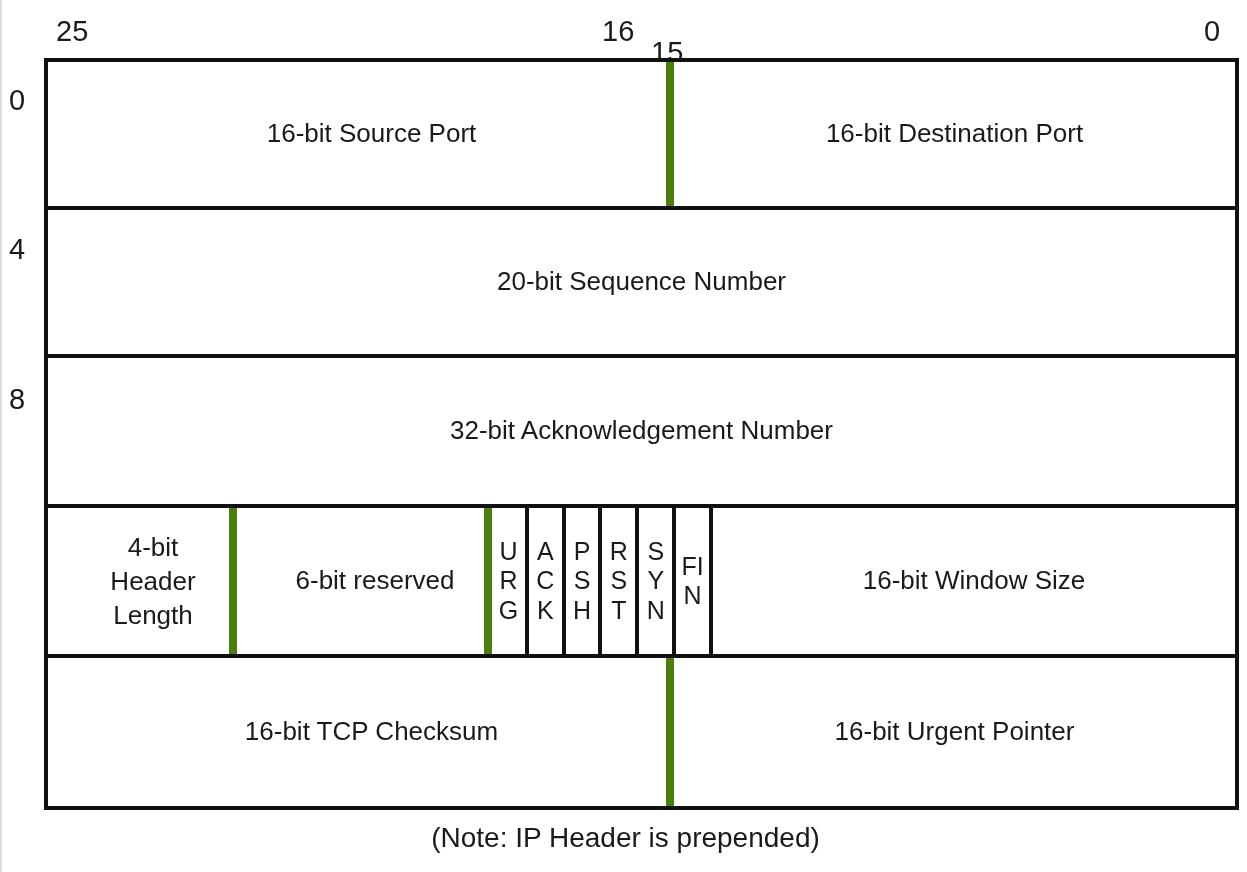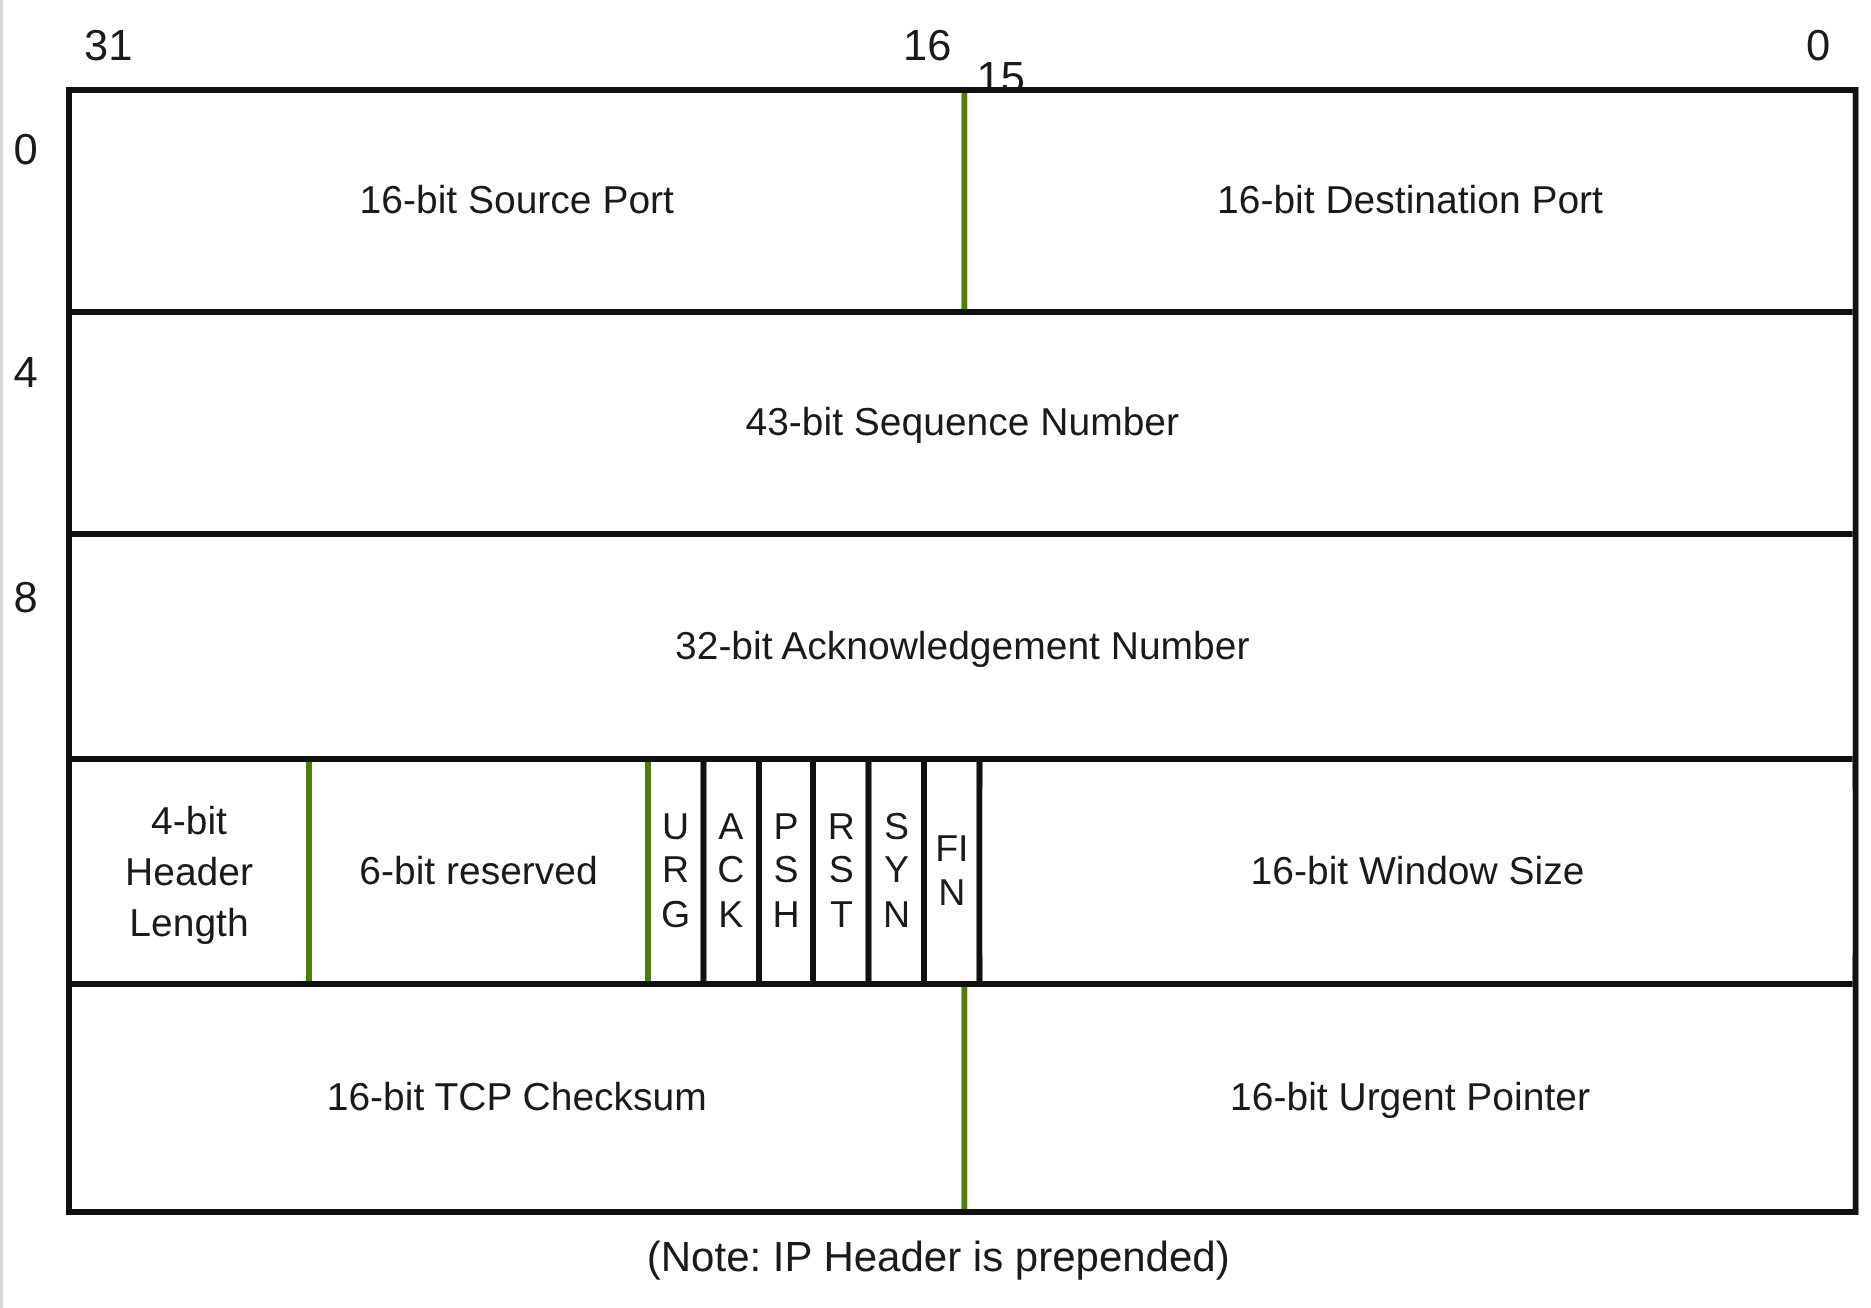--- a/index.html
+++ b/index.html
@@ -93,21 +93,21 @@
     display: flex;
     align-items: center;
     justify-content: center;
     text-align: center;
     font-size: 26px;
     line-height: 1.22;
     color: #1a1a1a;
     background: #ffffff;
     overflow: hidden;
   }
-  .cell-sep-right { border-right: 4px solid #4d7c0f; }
+  .cell-sep-right { border-right: 8px solid #4d7c0f; margin-left: 29px; }
 
   .half-left  { width: 597px; }
   .half-right { flex: 1 1 auto; }
   .full       { width: 100%; }
 
   
   .cell-hlen {
     width: 160px;
     flex-direction: column;
     line-height: 1.32;
@@ -147,41 +147,41 @@
     font-size: 28px;
     color: #1a1a1a;
   }
 </style>
 </head>
 <body>
 
 <div id="page">
 
   <div id="bit-ruler">
-    <span class="ruler-tick ruler-31">31</span>
+    <span class="ruler-tick ruler-31">25</span>
     <span class="ruler-tick ruler-16">16</span>
     <span class="ruler-tick ruler-15">15</span>
     <span class="ruler-tick ruler-0">0</span>
   </div>
 
   <div id="offset-ruler">
     <span class="offset-tick offset-0">0</span>
     <span class="offset-tick offset-4">4</span>
     <span class="offset-tick offset-8">8</span>
   </div>
 
   <div id="tcp-table">
 
     <div class="hdr-row row-ports">
       <div class="cell half-left cell-sep-right">16-bit Source Port</div>
       <div class="cell half-right">16-bit Destination Port</div>
     </div>
 
     <div class="hdr-row row-seq">
-      <div class="cell full">43-bit Sequence Number</div>
+      <div class="cell full">20-bit Sequence Number</div>
     </div>
 
     <div class="hdr-row row-ack">
       <div class="cell full">32-bit Acknowledgement  Number</div>
     </div>
 
     <div class="hdr-row row-flags">
       <div class="cell cell-hlen cell-sep-right">
         <span>4-bit</span>
         <span>Header</span>

